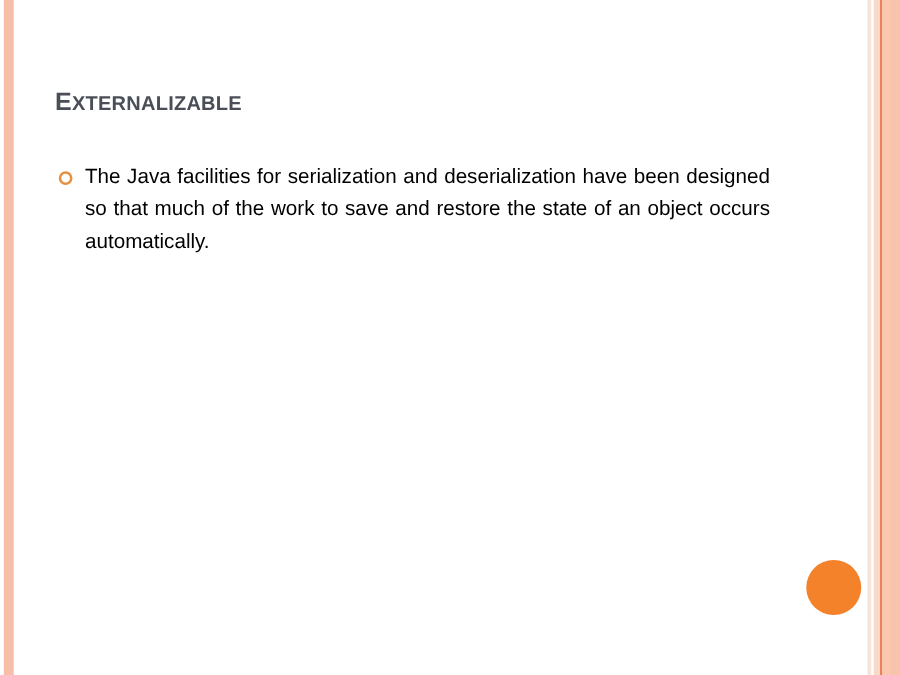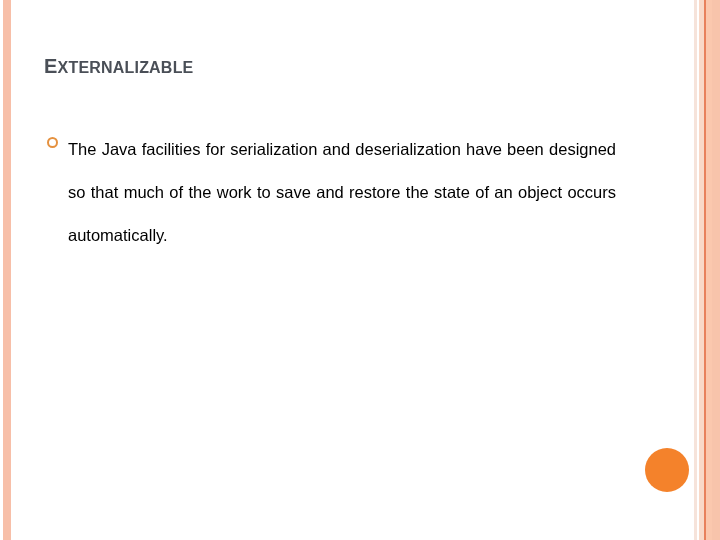--- a/index.html
+++ b/index.html
@@ -37,21 +37,21 @@
     width: 44px;
     height: 44px;
     border-radius: 50%;
     background: #f4822b;
   }
 
   
   #title {
     position: absolute;
     left: 44px;
-    top: 28px;
+    top: 44px;
     color: #4a4f57;
     font-size: 29px;
     letter-spacing: 0.2px;
     font-variant: small-caps;
     text-transform: lowercase;
     white-space: nowrap;
   }
   
   #title .cap-first { font-size: 29px; }
   #title .cap-rest  { font-size: 23px; }
@@ -74,21 +74,21 @@
     top: 9px;
     width: 7px;
     height: 7px;
     border: 2.5px solid #e5913f;
     border-radius: 50%;
     box-sizing: content-box;
   }
   .para {
     color: #000000;
     font-size: 16.5px;
-    line-height: 43px;
+    line-height: 26px;
     text-align: justify;
     text-justify: inter-word;
     margin: 0;
   }
   .para::after {
     content: "";
     display: inline-block;
     width: 100%;
   }
 </style>

